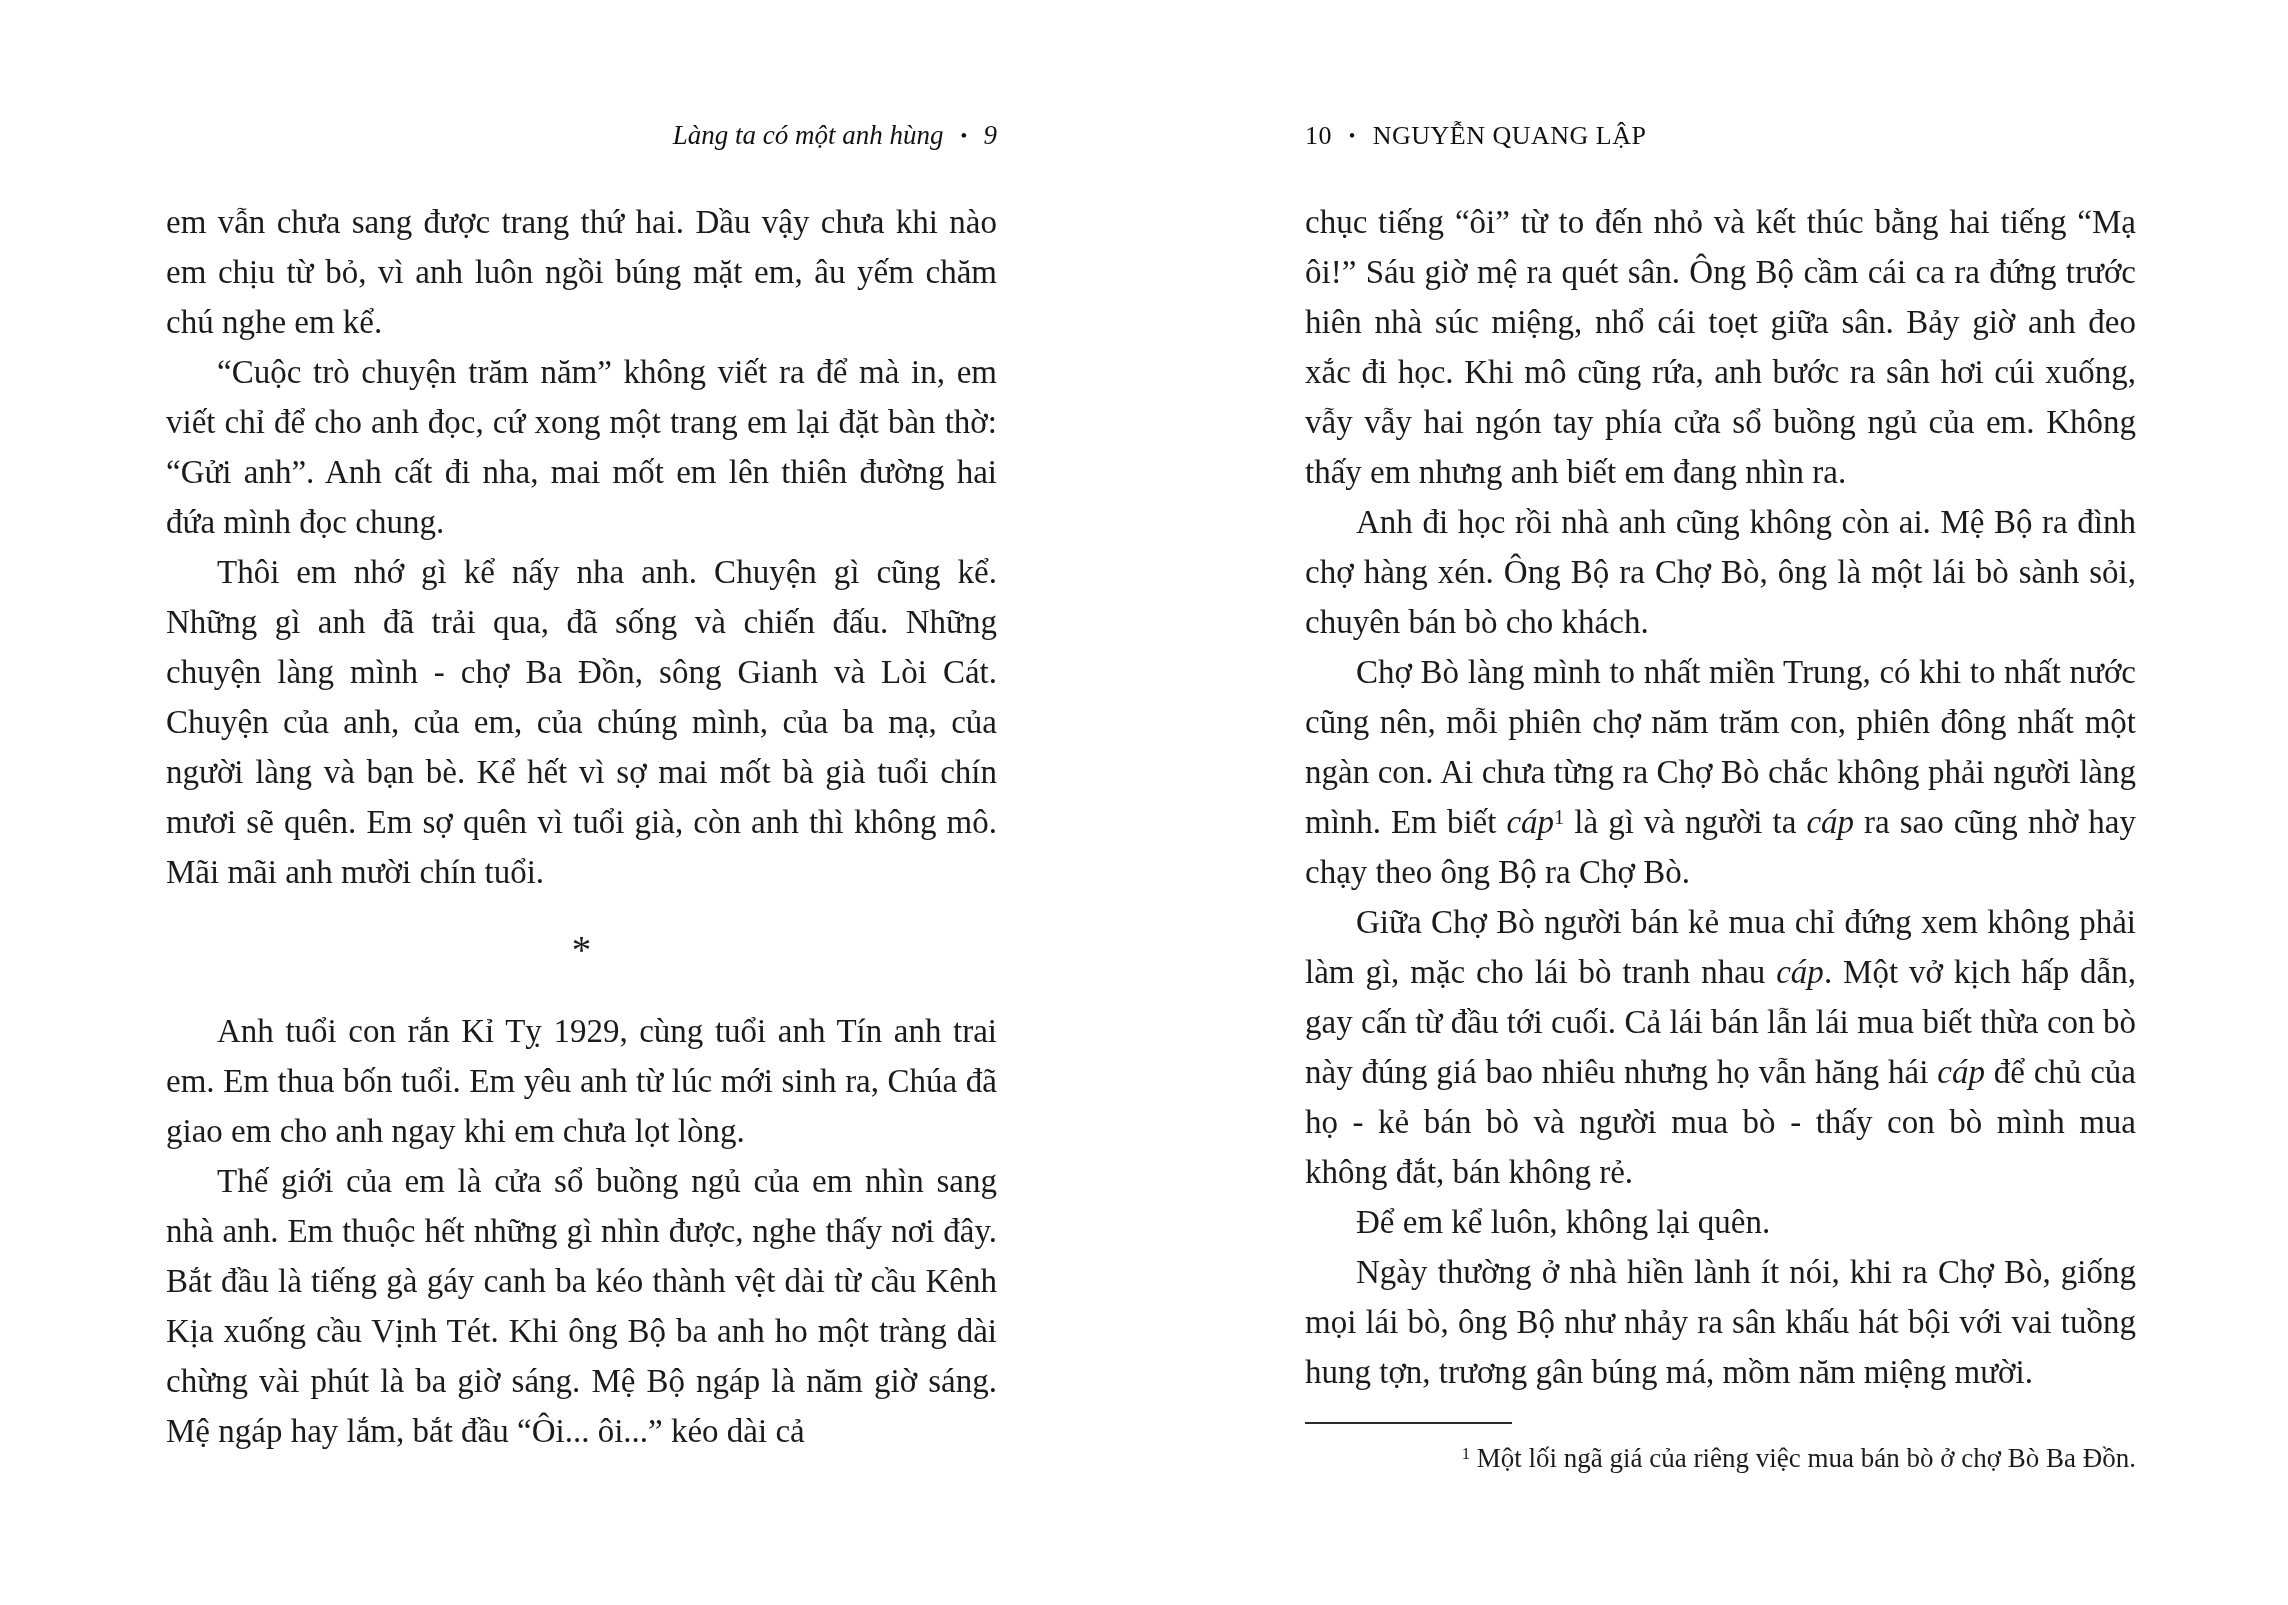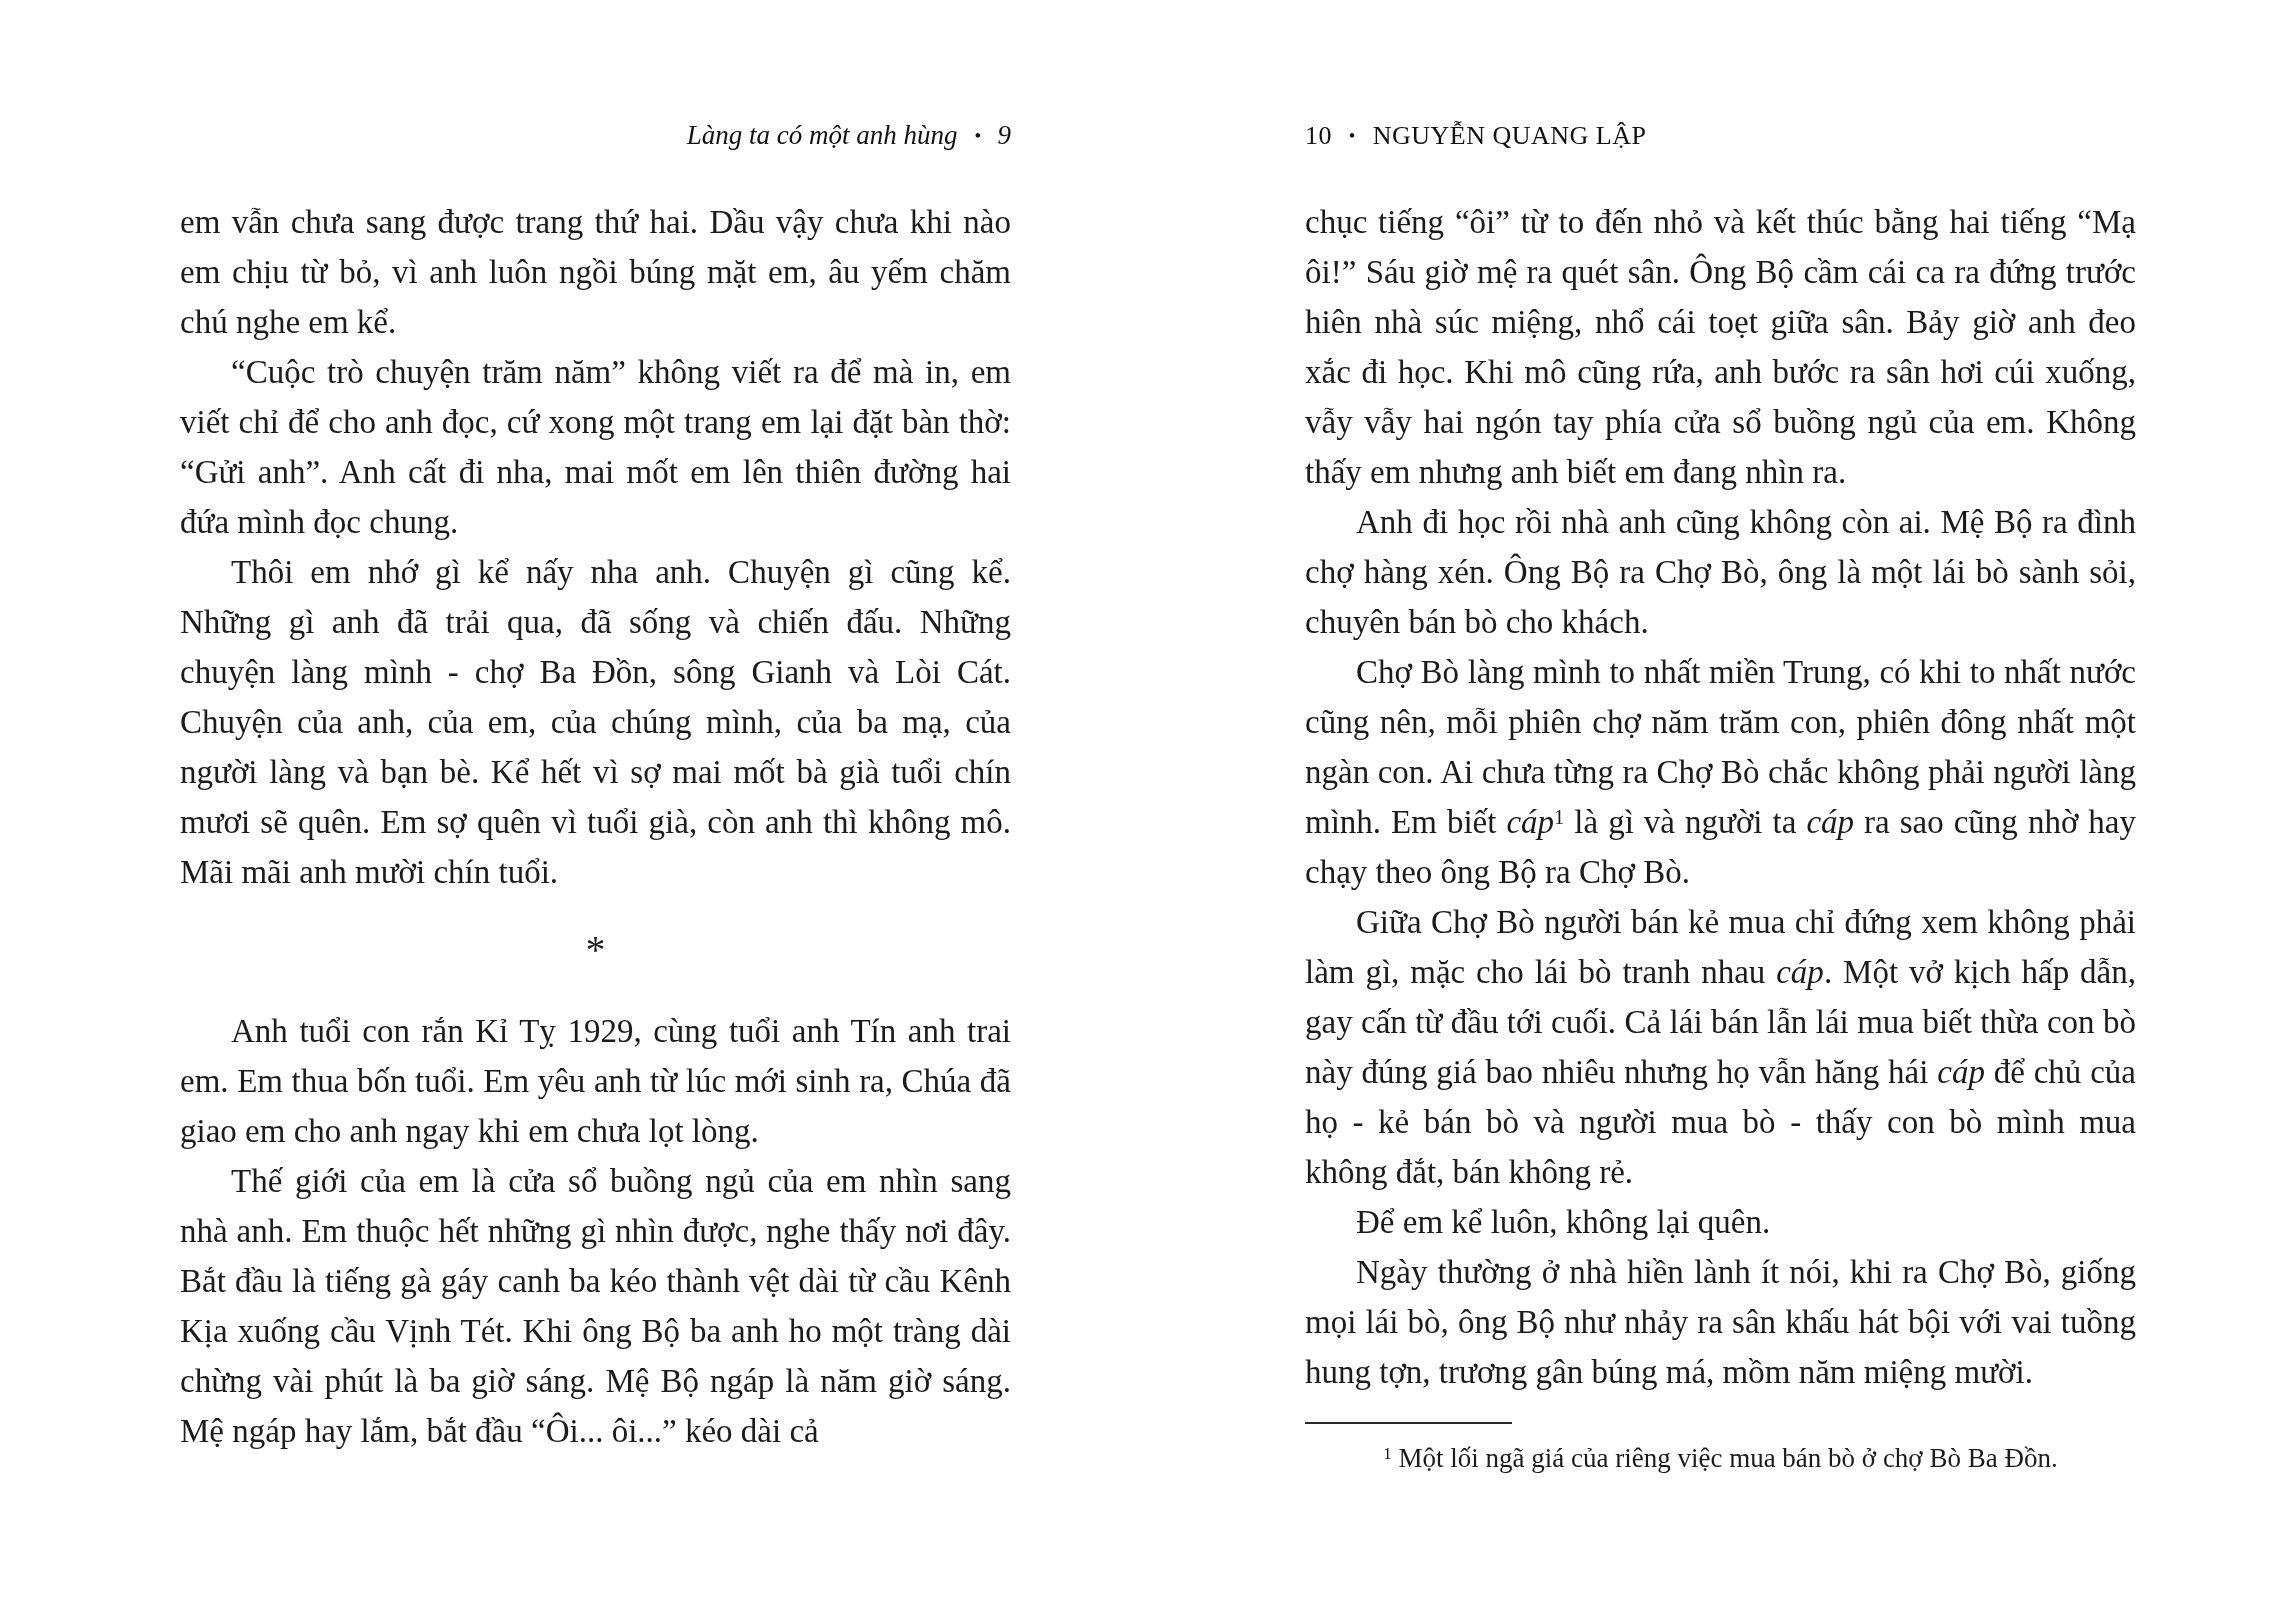--- a/index.html
+++ b/index.html
@@ -13,21 +13,21 @@
     background: #ffffff;
     color: #1b1b1b;
     font-family: "Liberation Serif", serif;
     overflow: hidden;
   }
   .page {
     position: absolute;
     top: 119px;
     width: 831px;
   }
-  .page-left  { left: 180px; }
+  .page-left  { left: 166px; }
   .page-right { left: 1305px; }
 
   .running-header {
     font-size: 26px;
     line-height: 33px;
     color: #111;
     margin-bottom: 45px;
     white-space: nowrap;
   }
   .page-left .running-header {
@@ -74,21 +74,21 @@
   .footnote-block { margin-top: 25px; }
   .footnote-rule {
     width: 207px;
     border-top: 2px solid #2b2b2b;
     margin-bottom: 15.6px;
   }
   .footnote {
     margin: 0;
     font-size: 27px;
     line-height: 37px;
-    text-align: center;
+    text-align: right;
   }
 </style>
 </head>
 <body>
 
 <div class="spread">
 
   <div class="page page-left">
     <div class="running-header">
       <span class="title">Làng ta có một anh hùng</span>

